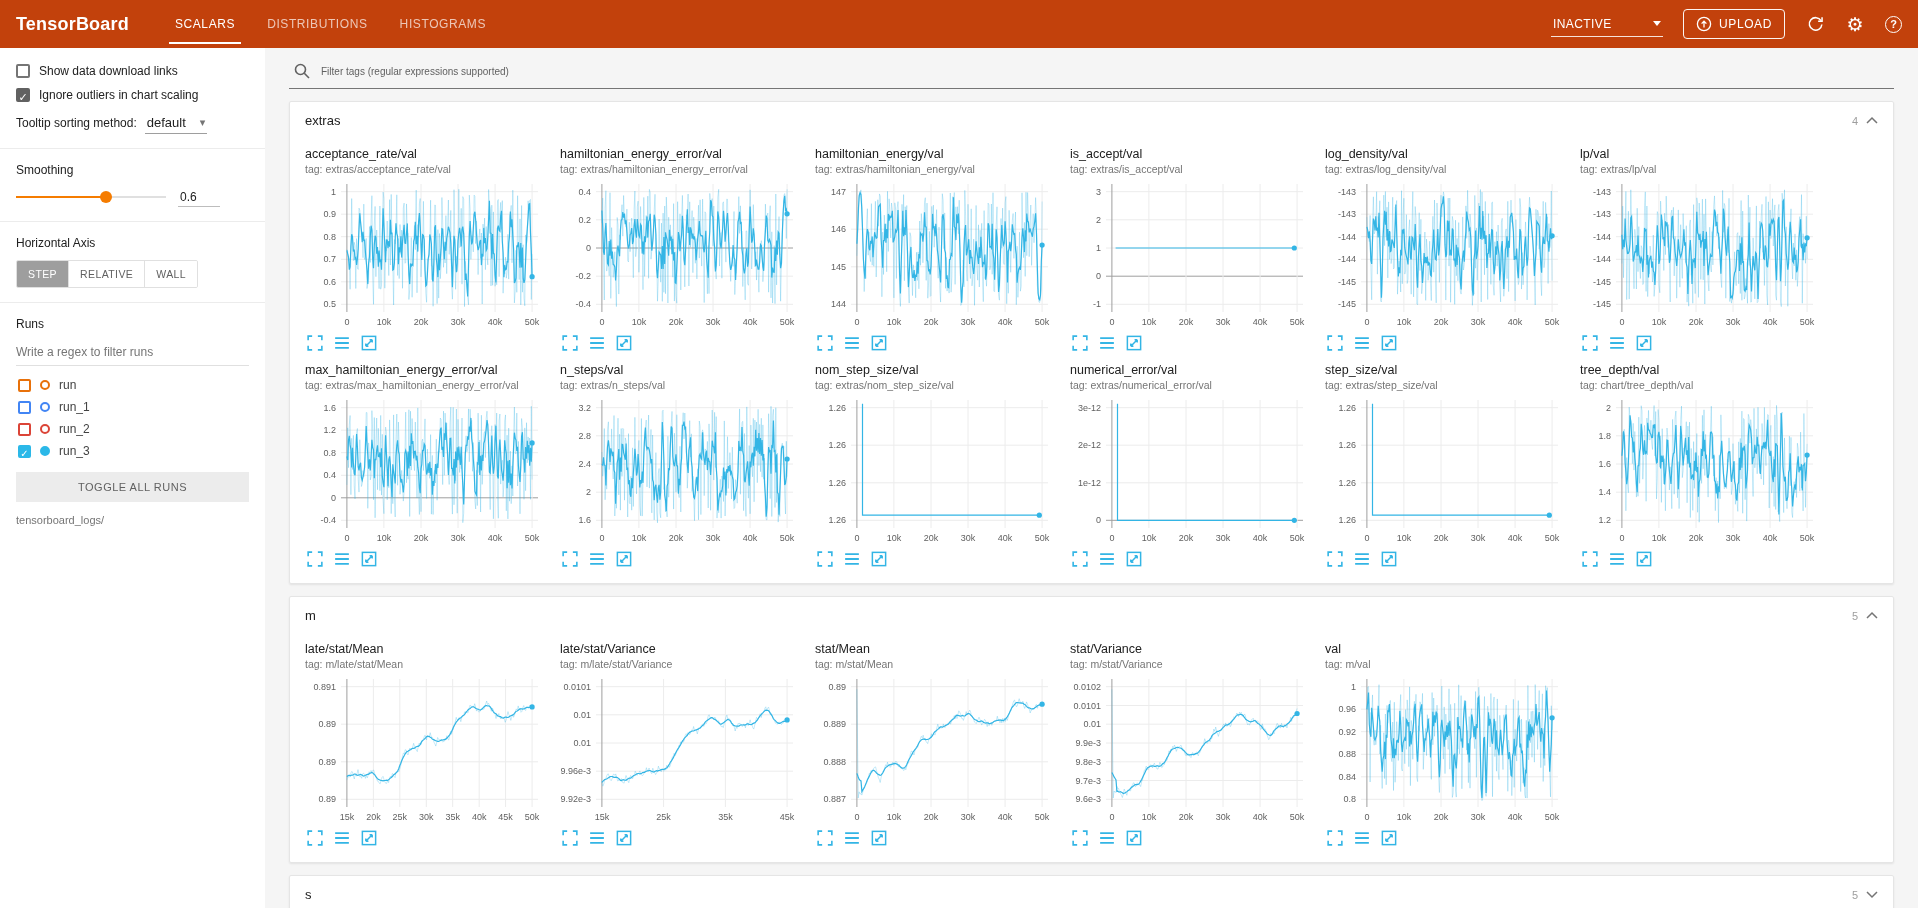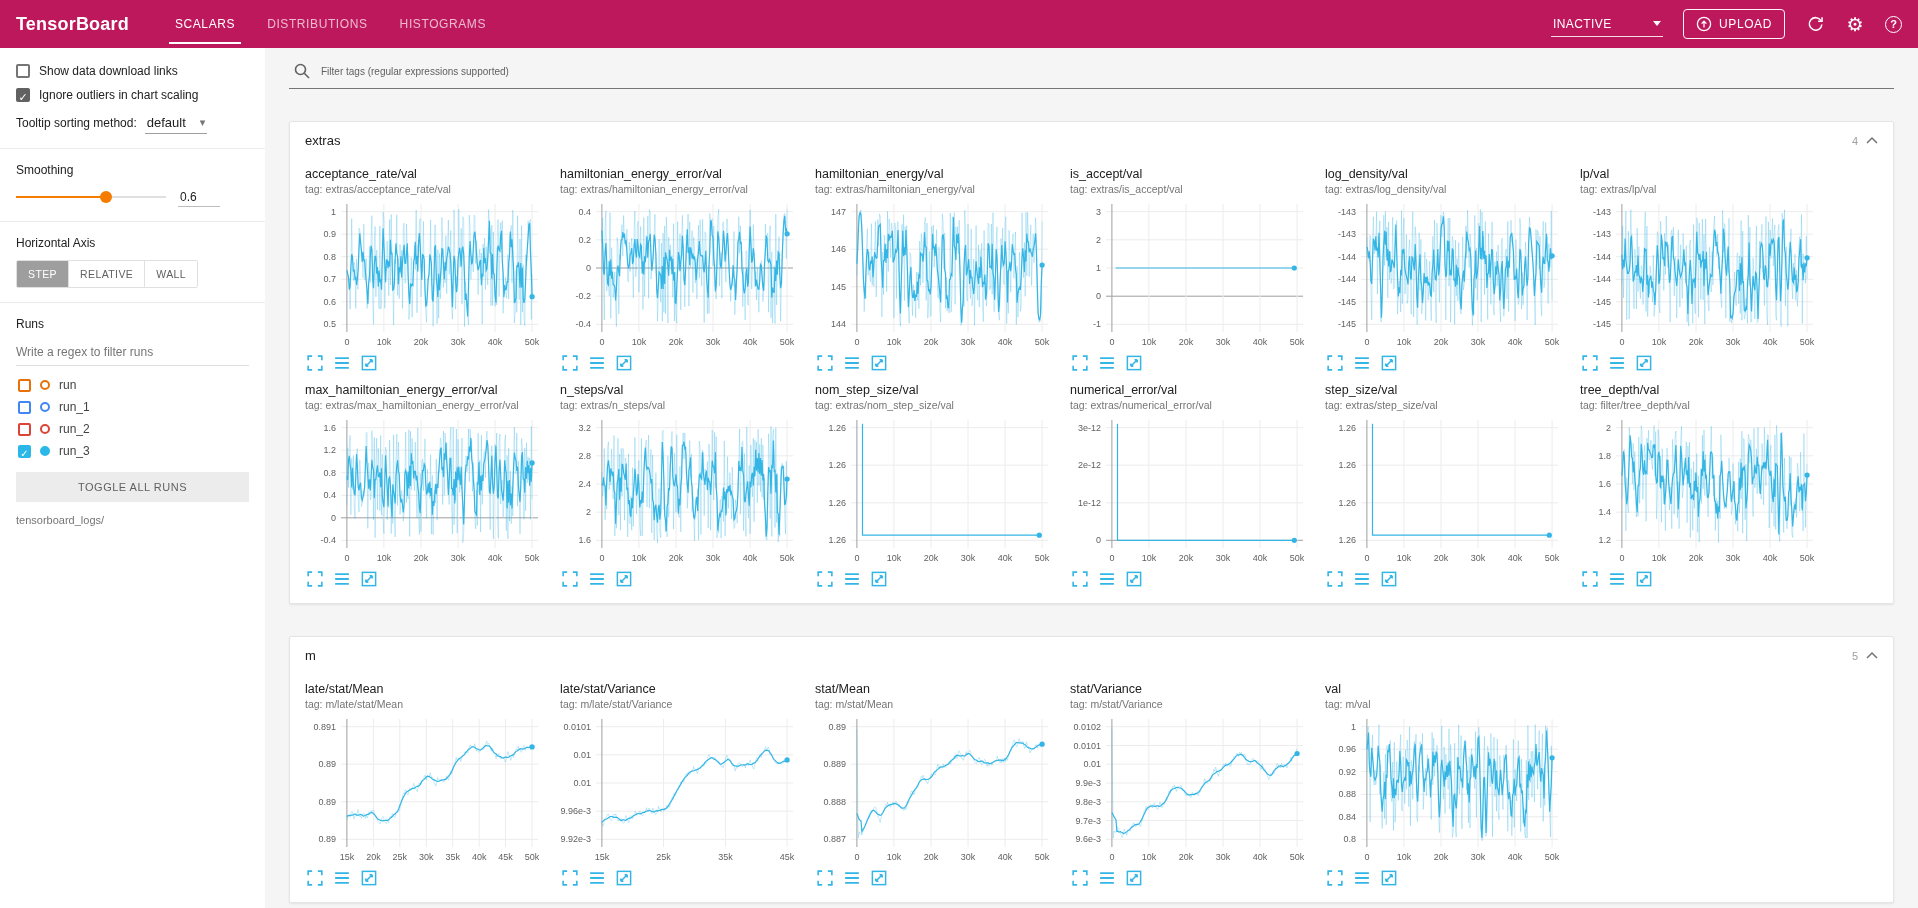--- a/index.html
+++ b/index.html
@@ -1,19 +1,19 @@
 <!DOCTYPE html>
 <html><head>
 <meta charset="utf-8">
 <style>
   * { box-sizing: border-box; margin: 0; padding: 0; }
   html,body { width:1918px; height:908px; overflow:hidden; font-family:"Liberation Sans",sans-serif; background:#f5f5f5; }
 
   
-  .header { height:48px; background:#be185d; display:flex; align-items:center; padding:0 16px; color:#fff; }
+  .header { height:48px; background:#c2410c; display:flex; align-items:center; padding:0 16px; color:#fff; }
   .brand { font-size:18px; font-weight:bold; margin-right:30px; letter-spacing:.2px; }
   .tab { font-size:12px; letter-spacing:.6px; padding:0 16px; height:48px; line-height:48px; color:rgba(255,255,255,.7); cursor:pointer; position:relative; }
   .tab.active { color:#fff; }
   .tab.active::after { content:""; position:absolute; left:10px; right:10px; bottom:4px; height:2px; background:#fff; }
   .header-right { margin-left:auto; display:flex; align-items:center; gap:20px; }
   .status-select { display:flex; align-items:center; justify-content:space-between; min-width:112px; font-size:12px; letter-spacing:.4px; border-bottom:1px solid rgba(255,255,255,.85); padding:5px 2px; cursor:pointer; }
   .caret-down { width:0; height:0; border-left:4px solid transparent; border-right:4px solid transparent; border-top:5px solid #fff; }
   .upload-btn { display:flex; align-items:center; gap:7px; border:1px solid rgba(255,255,255,.95); border-radius:4px; padding:6px 12px; font-size:12px; letter-spacing:.6px; cursor:pointer; }
   .hicon { width:20px; height:20px; display:flex; align-items:center; justify-content:center; cursor:pointer; }
   .gear { font-size:19px; line-height:19px; }
@@ -50,21 +50,21 @@
   .run-check { width:13px; height:13px; border:2px solid #999; border-radius:2px; flex:none; font-size:10px; line-height:13px; text-align:center; color:#fff; }
   .run-dot { width:10px; height:10px; border:2px solid #999; border-radius:50%; flex:none; }
   .toggle-all { display:block; width:100%; margin-top:10px; background:#ececec; border:none; font-family:inherit; font-size:11px; letter-spacing:.5px; color:#616161; padding:9px 0; cursor:pointer; }
   .logdir { font-size:11px; color:#757575; margin-top:12px; }
 
   
   .filterbar { display:flex; align-items:center; gap:10px; border-bottom:1px solid #757575; padding:14px 4px 8px; }
   .filterbar input { flex:1; border:none; background:transparent; outline:none; font-family:inherit; font-size:10px; color:#212121; }
   .filterbar input::placeholder { color:#616161; }
 
-  .card { background:#fff; border:1px solid #e5e5e5; border-radius:2px; margin-top:32px; box-shadow:0 1px 2px rgba(0,0,0,.08); }
+  .card { background:#fff; border:1px solid #e5e5e5; border-radius:2px; margin-top:12px; box-shadow:0 1px 2px rgba(0,0,0,.08); }
   .card-header { display:flex; align-items:center; padding:11px 15px; font-size:13px; color:#212121; cursor:pointer; }
   .card-right { margin-left:auto; display:flex; align-items:center; gap:8px; font-size:11px; color:#9e9e9e; }
   .charts { display:flex; flex-wrap:wrap; gap:12px; padding:8px 15px 16px; }
   .chart { width:243px; }
   .chart-title { font-size:12.5px; color:#212121; }
   .chart-tag { font-size:10.5px; color:#757575; margin:2px 0 3px; }
   .chart-tools { display:flex; gap:11px; margin-top:3px; padding-left:2px; }
   .tool { width:16px; height:16px; cursor:pointer; }
 </style>
 </head>
@@ -647,21 +647,21 @@
         <path d="M1 2.8h12 M1 7h12 M1 11.2h12" stroke="#33b5e5" stroke-width="1.6"></path>
       </svg>
       <svg class="tool" viewBox="0 0 14 14">
         <rect x="1.2" y="1.2" width="11.6" height="11.6" fill="none" stroke="#33b5e5" stroke-width="1.3"></rect>
         <path d="M4.2 9.8L9.8 4.2 M4.2 9.8h2.3 M4.2 9.8V7.5 M9.8 4.2h-2.3 M9.8 4.2v2.3" fill="none" stroke="#33b5e5" stroke-width="1.3"></path>
       </svg>
     </div>
   </div>
             <div class="chart">
     <div class="chart-title">tree_depth/val</div>
-    <div class="chart-tag">tag: filter/tree_depth/val</div>
+    <div class="chart-tag">tag: chart/tree_depth/val</div>
     <svg width="238" height="150" viewBox="0 0 238 150">
                 <line x1="36" y1="13.7" x2="233" y2="13.7" stroke="#ececec" stroke-width="1"></line>
                 <text x="31" y="16.7" text-anchor="end" font-size="9" fill="#616161">2</text>
                 <line x1="36" y1="41.8" x2="233" y2="41.8" stroke="#ececec" stroke-width="1"></line>
                 <text x="31" y="44.8" text-anchor="end" font-size="9" fill="#616161">1.8</text>
                 <line x1="36" y1="70.0" x2="233" y2="70.0" stroke="#ececec" stroke-width="1"></line>
                 <text x="31" y="73.0" text-anchor="end" font-size="9" fill="#616161">1.6</text>
                 <line x1="36" y1="98.2" x2="233" y2="98.2" stroke="#ececec" stroke-width="1"></line>
                 <text x="31" y="101.2" text-anchor="end" font-size="9" fill="#616161">1.4</text>
                 <line x1="36" y1="126.3" x2="233" y2="126.3" stroke="#ececec" stroke-width="1"></line>

